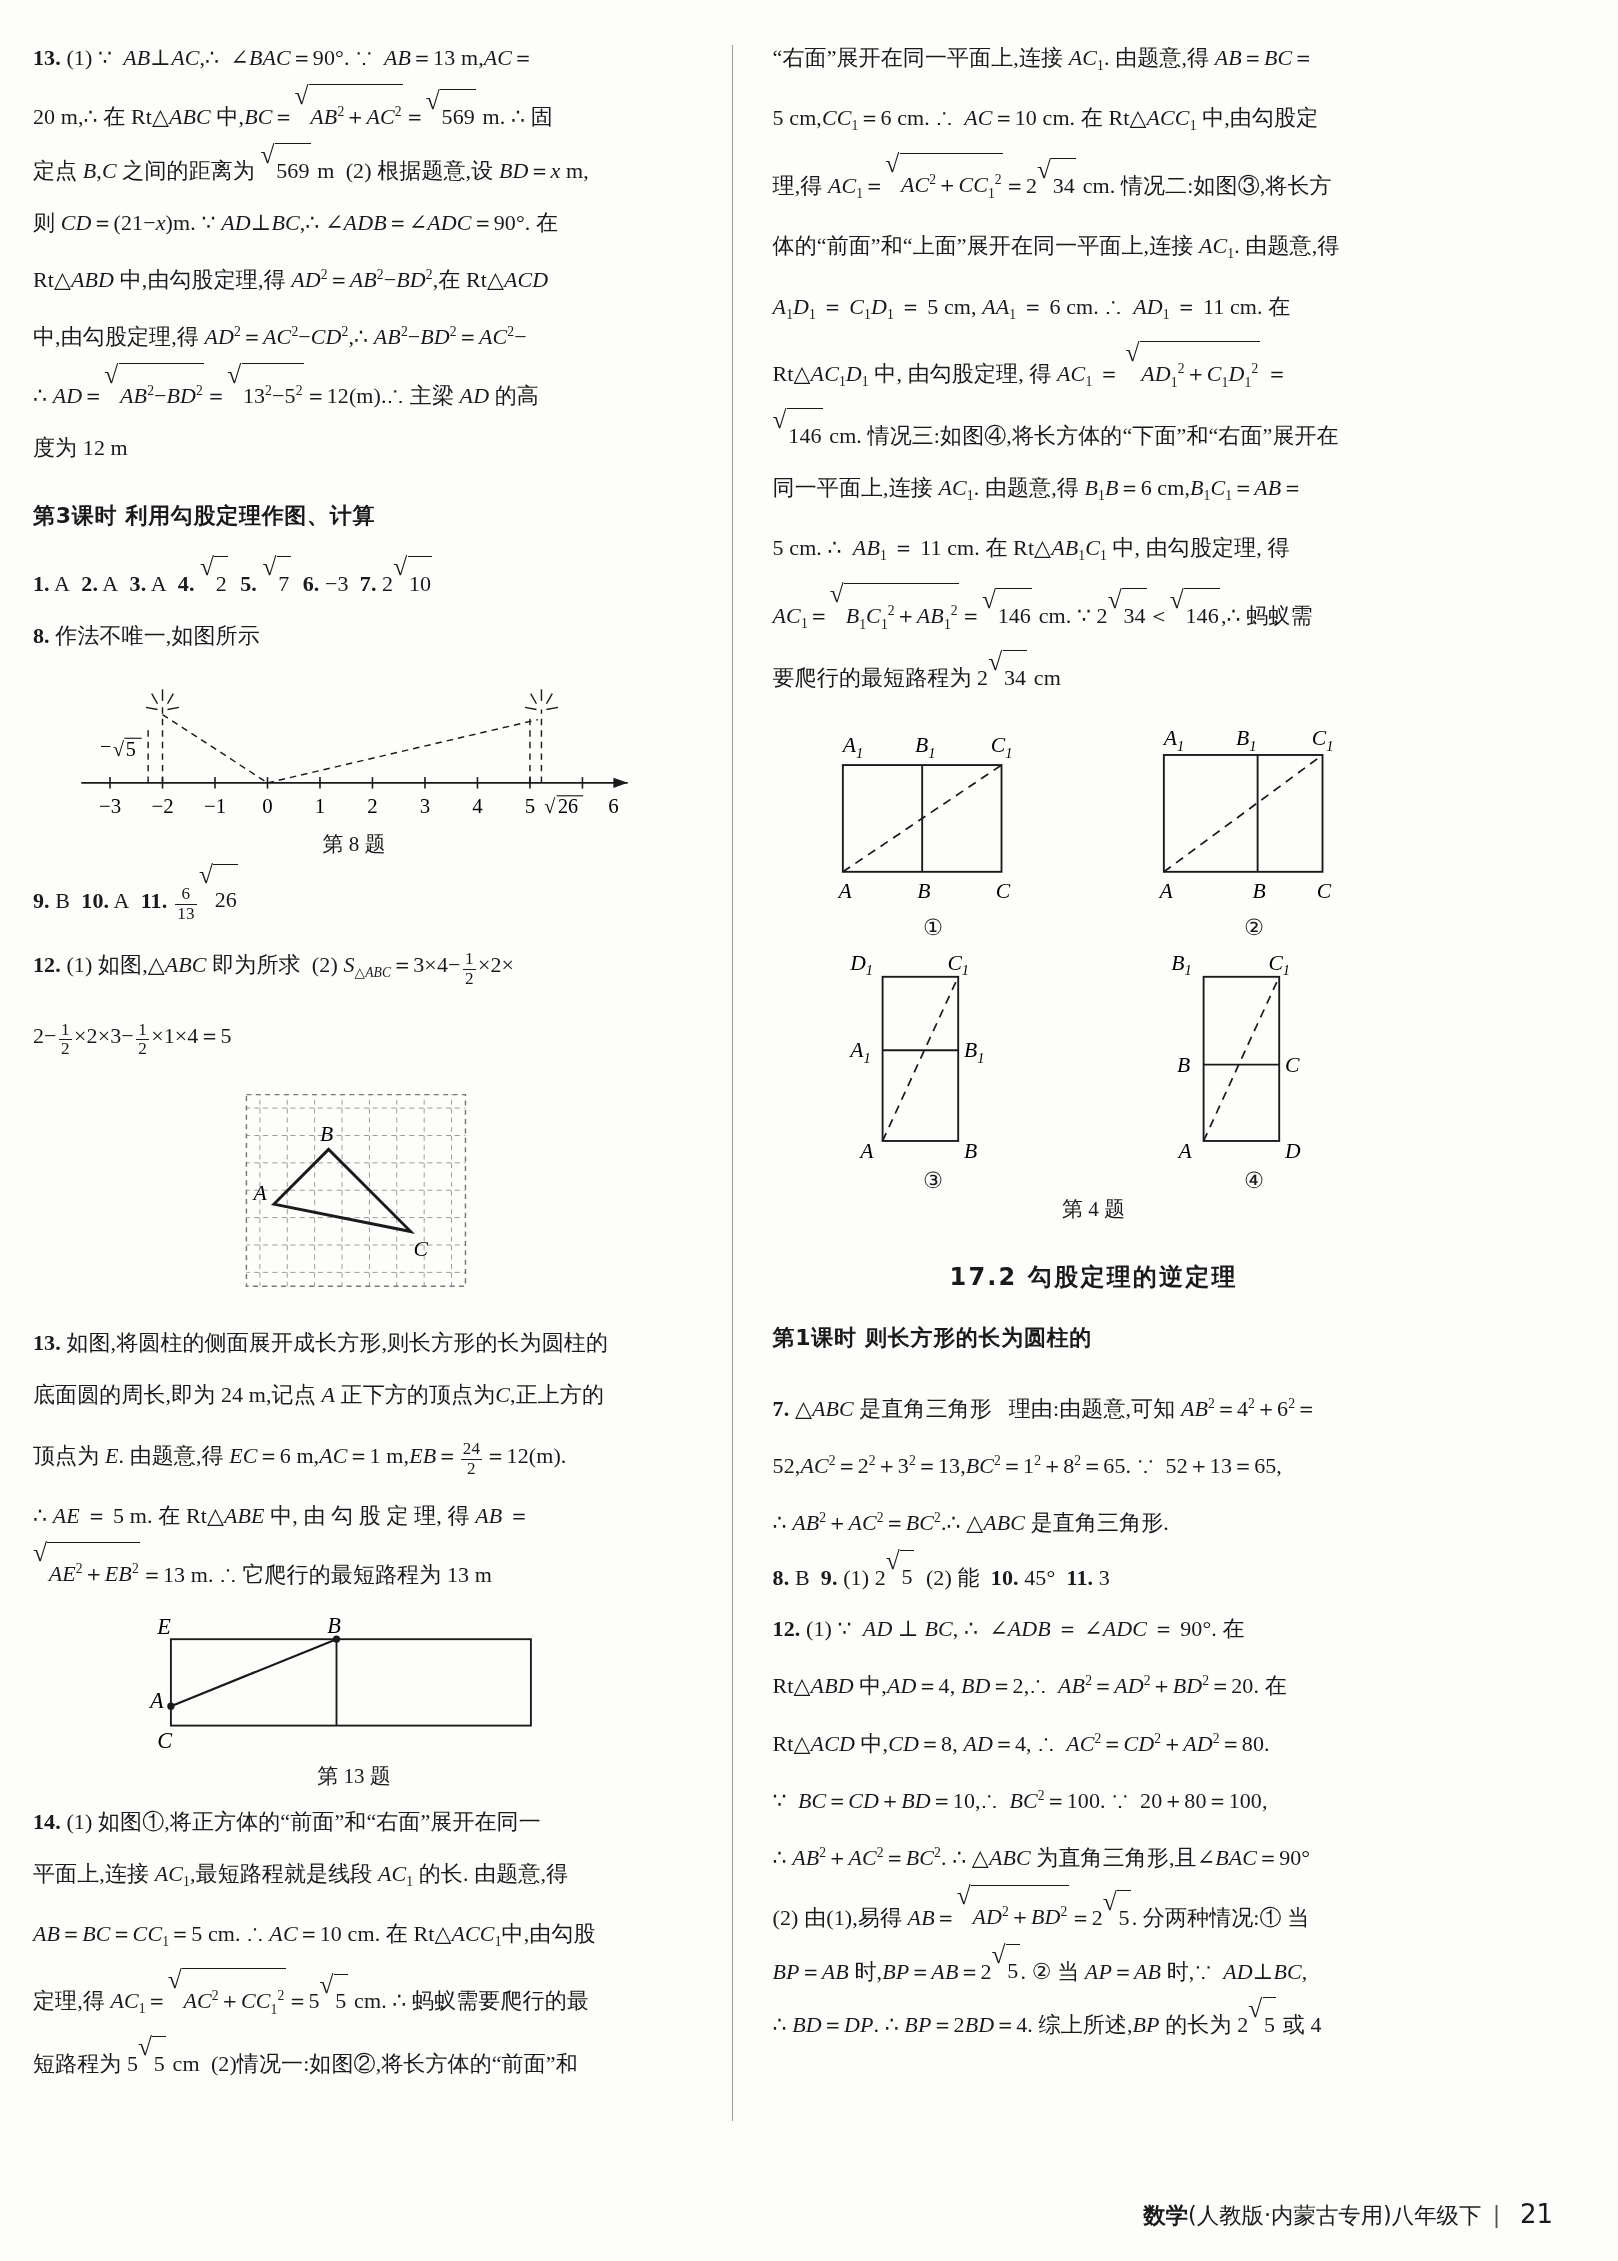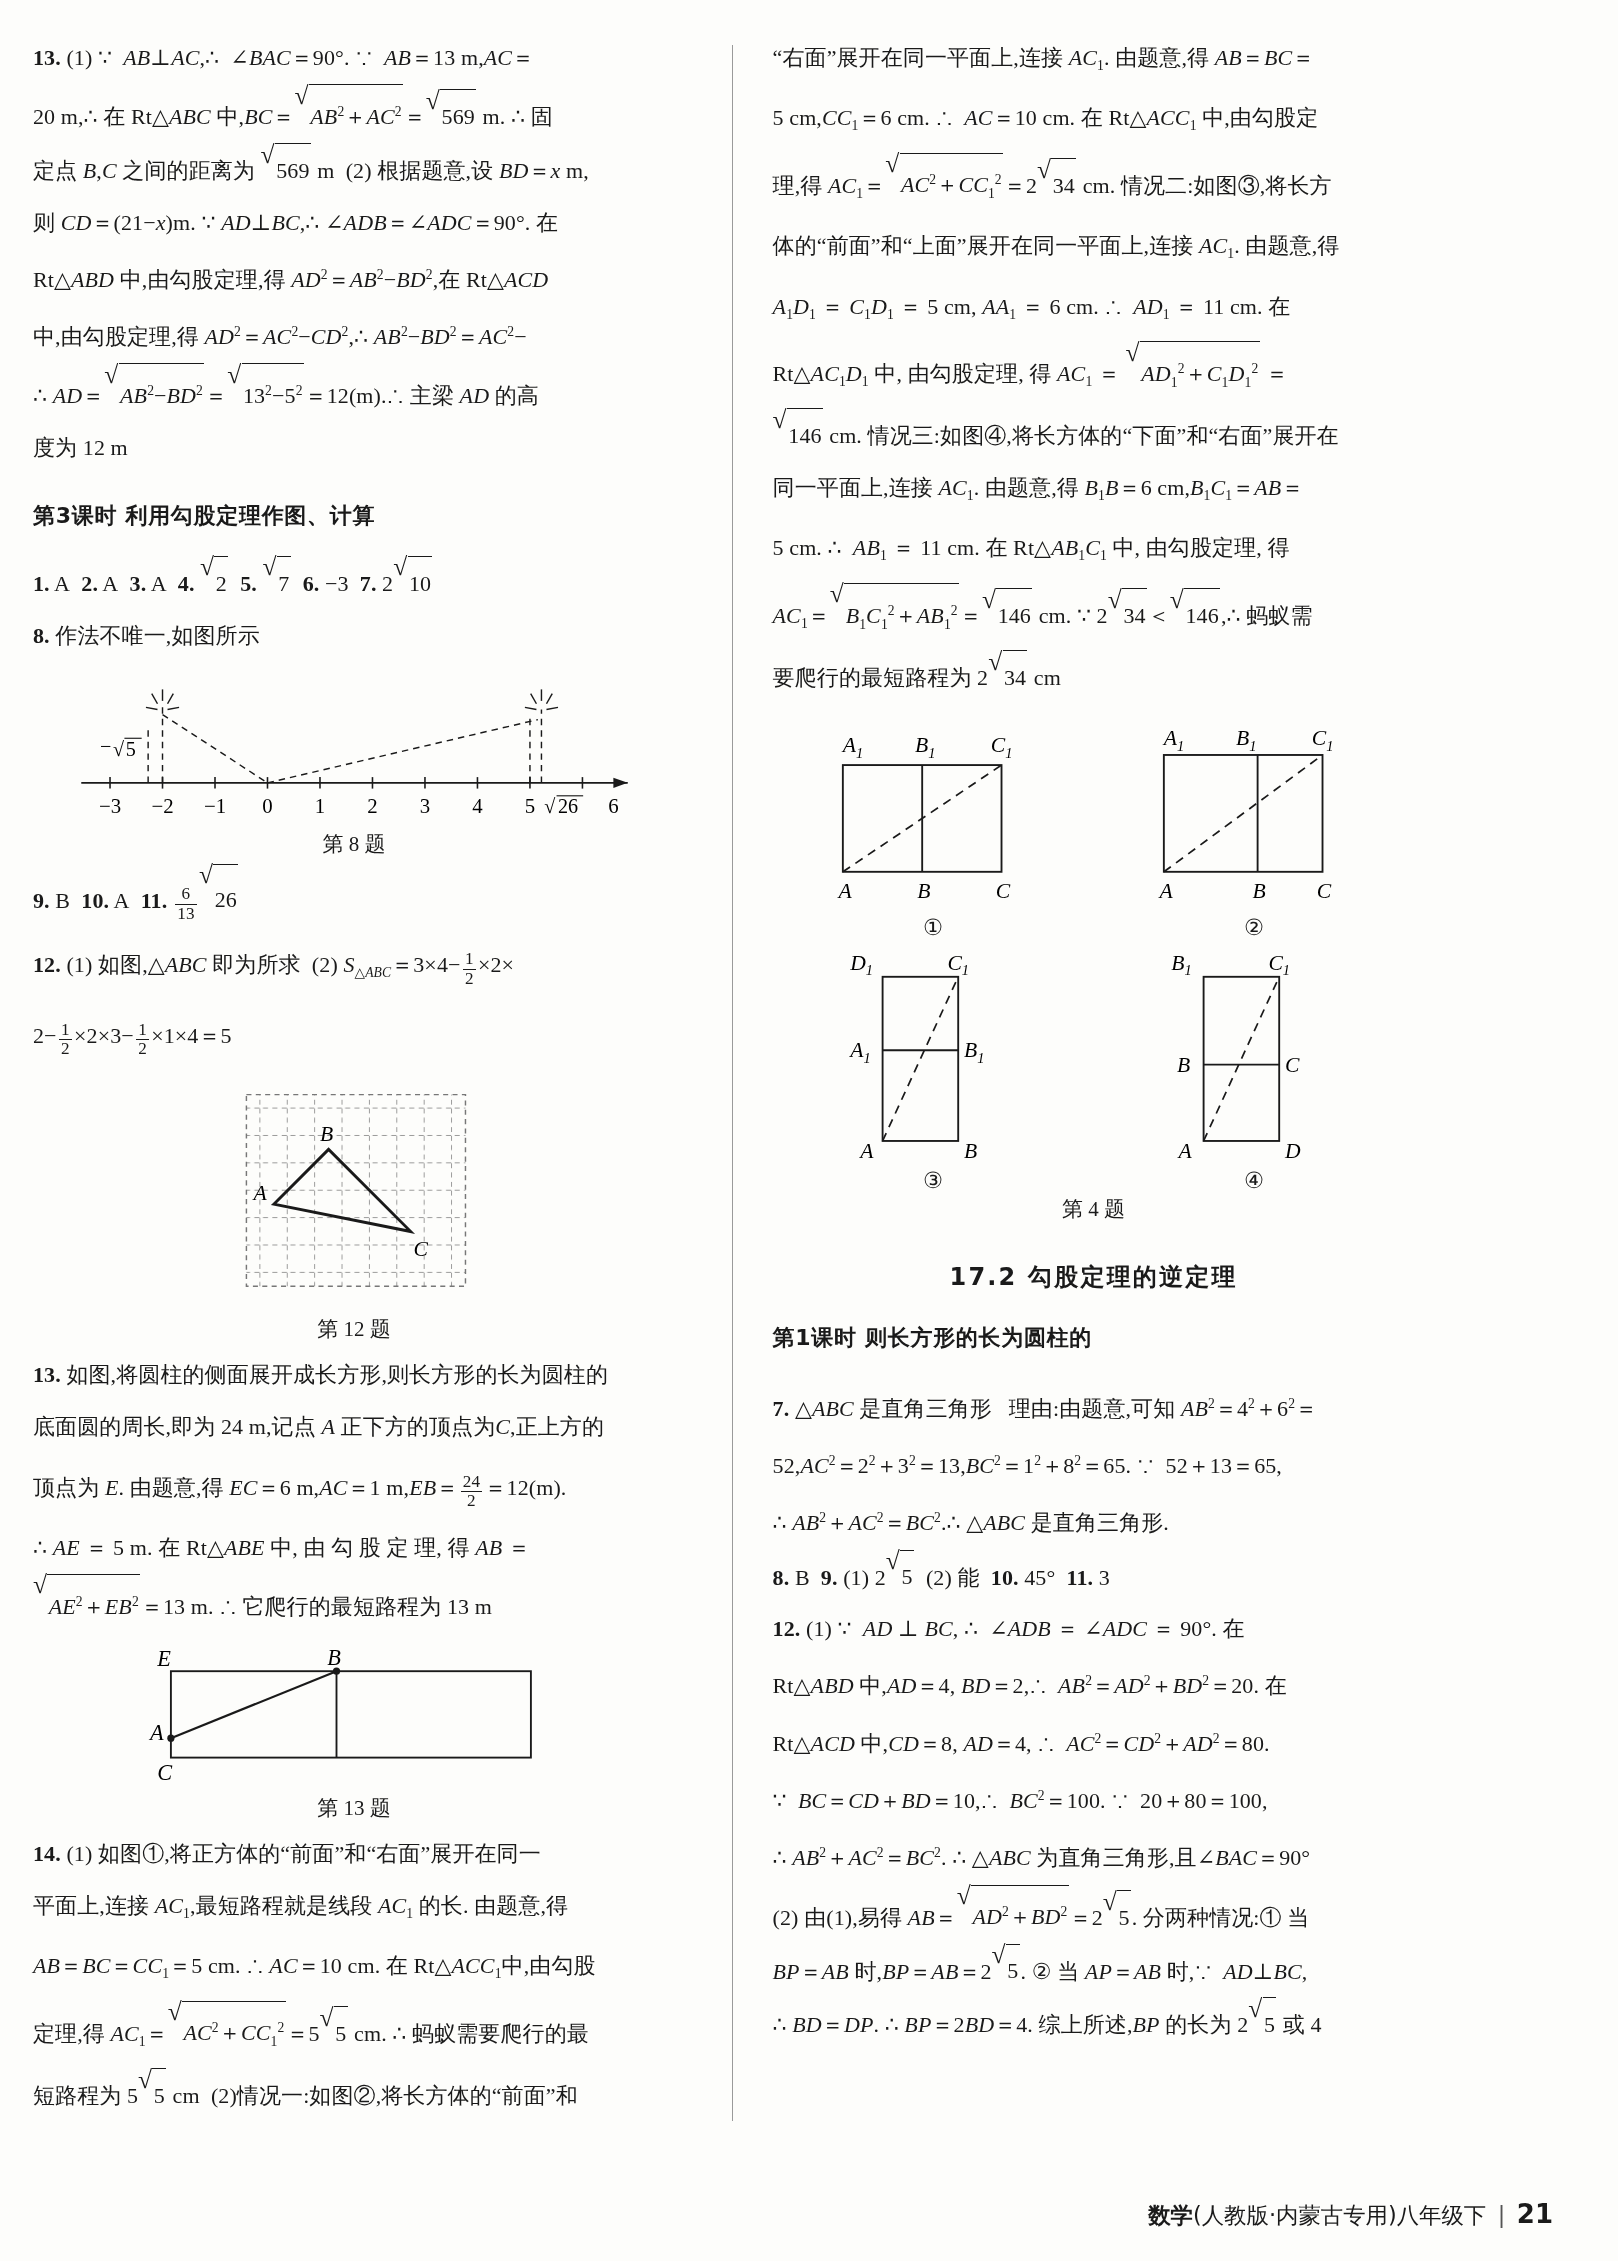--- a/index.html
+++ b/index.html
@@ -72,21 +72,21 @@
 
   
   .footer{
     position:absolute;left:0;right:0;bottom:30px;
     text-align:right;padding-right:66px;
     font-size:22.4px;
     font-family:"DejaVu Sans","Liberation Sans",sans-serif;
   }
   .footer .bk{font-weight:bold;}
   .footer .bar{display:inline-block;margin:0 11.5px;color:#555;}
-  .footer .pg{font-weight:bold;font-size:26px;}
+  .footer .pg{font-weight:normal;font-size:26px;margin-left:8px;}
 </style>
 </head>
 <body>
 
 <div class="page">
 <div class="cols">
 
   <div class="col col-left">
 
     <div>
@@ -216,21 +216,20 @@
             <path d="M 38 0 L 0 0 0 38" fill="none" stroke="#777" stroke-width="2" stroke-dasharray="7 6"></path>
           </pattern>
         </defs>
         <rect x="20" y="20" width="304" height="266" fill="url(#grid12)" stroke="#777" stroke-width="2" stroke-dasharray="7 6"></rect>
 
         <polygon points="58,172 134,96 248,210" fill="none" stroke="#1a1a1a" stroke-width="4"></polygon>
         <text x="30" y="166" class="lbl" font-family="Liberation Serif, serif" font-style="italic" font-size="31">A</text>
         <text x="122" y="84" class="lbl" font-family="Liberation Serif, serif" font-style="italic" font-size="31">B</text>
         <text x="252" y="244" class="lbl" font-family="Liberation Serif, serif" font-style="italic" font-size="31">C</text>
       </svg>
-      <div class="fig-cap">第 12 题</div>
     </div>
 
     <div>
       <div class="ln">
         <span class="num">13.</span> 如图,将圆柱的侧面展开成长方形,则长方形的长为圆柱的
       </div>
       <div class="ln">
         底面圆的周长,即为 24 m,记点 <i class="v">A</i> 正下方的顶点为<i class="v">C</i>,正上方的
       </div>
       <div class="ln" style="line-height:69px;">

